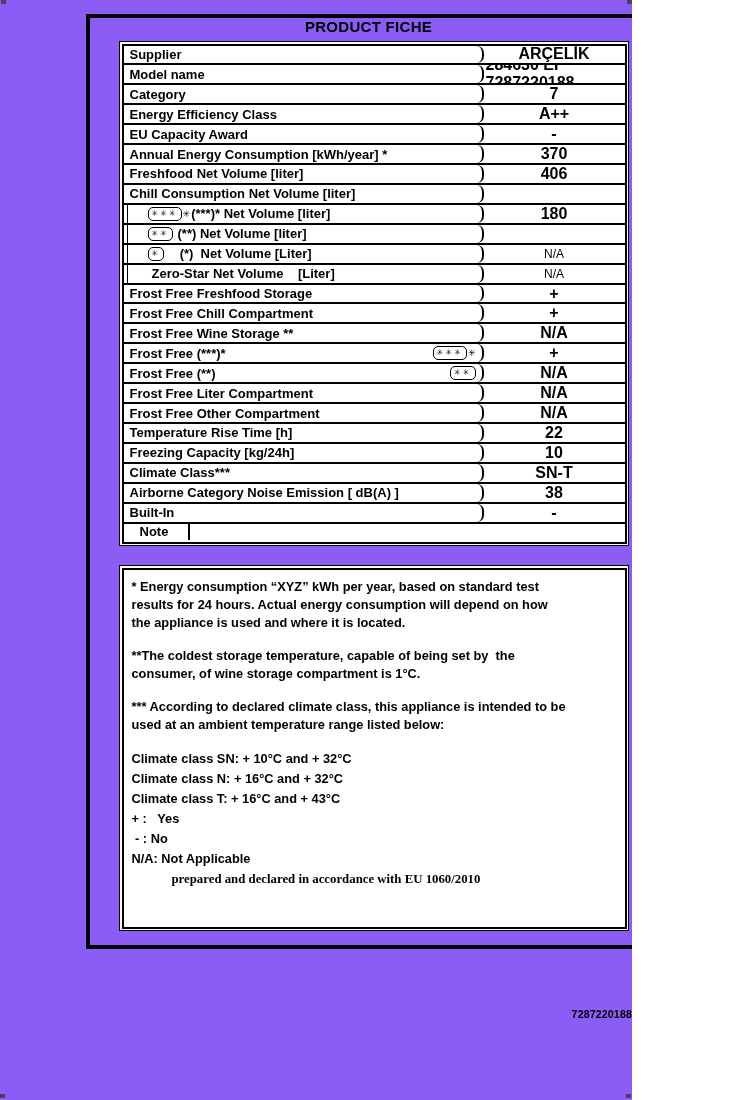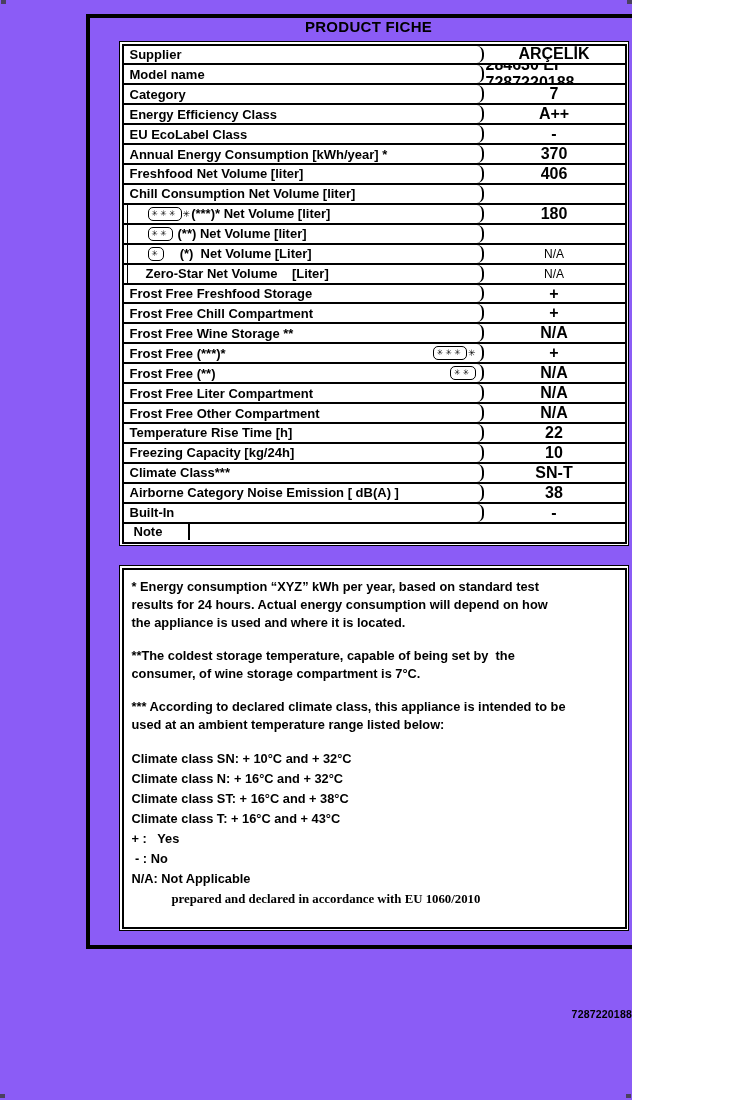--- a/index.html
+++ b/index.html
@@ -27,31 +27,31 @@
   .row{display:flex;flex:1;border-bottom:2px solid #000;position:relative;min-height:0;}
   .row:last-child{border-bottom:none;}
   .cell{display:flex;align-items:center;box-sizing:border-box;border-radius:7px;}
   .cell.label{flex:0 0 360px;border-right:2px solid #000;padding-left:6px;
               font-size:13px;font-weight:bold;overflow:hidden;}
   .cell.value{flex:1;justify-content:center;font-size:16px;font-weight:bold;
               padding:0 2px;overflow:hidden;}
   .cell.value.light{font-weight:400;font-size:12px;}
   .ltext{white-space:pre;}
   .row.sub .cell.label{padding-left:24px;}
-  .row.zero .cell.label{padding-left:22px;}
+  .row.zero .cell.label{padding-left:28px;}
   .row.sub::before{content:"";position:absolute;left:3px;top:-2px;bottom:-2px;width:1.5px;background:#000;}
 
   .starbox{display:inline-block;border:1.2px solid #000;border-radius:5px;
            font-size:8px;line-height:9px;padding:1px 3px 2px 3px;letter-spacing:2px;
            font-weight:bold;margin-right:1px;}
   .afterstar{font-size:9px;font-weight:bold;margin-right:1px;}
   .rightstars{margin-left:auto;margin-right:5px;display:flex;align-items:center;}
 
   .note-row .note-label{flex:0 0 66px;border-right:2px solid #000;height:16px;
-                        padding-left:10px;font-size:13px;font-weight:bold;box-sizing:border-box;}
+                        padding-left:16px;font-size:13px;font-weight:bold;box-sizing:border-box;}
   .note-row{align-items:flex-start;}
   .note-row .note-rest{flex:1;}
 
   .notes-box{top:565px;height:366px;}
   .notes-content{padding:8px 8px 0 8px;font-size:12.8px;font-weight:bold;}
   .note-para{line-height:18px;margin-bottom:15px;}
   .note-para div{white-space:pre-wrap;}
   .note-line{line-height:20px;white-space:pre;}
   .note-line-indent{line-height:20px;white-space:pre;padding-left:40px;font-family:Liberation Serif, serif;}
 
@@ -92,21 +92,21 @@
           <div class="cell value">7</div>
         </div>
         <div class="row">
           <div class="cell label">
             <span class="ltext">Energy Efficiency Class</span>
           </div>
           <div class="cell value">A++</div>
         </div>
         <div class="row">
           <div class="cell label">
-            <span class="ltext">EU EcoLabel Class</span>
+            <span class="ltext">EU Capacity Award</span>
           </div>
           <div class="cell value">-</div>
         </div>
         <div class="row">
           <div class="cell label">
             <span class="ltext">Annual Energy Consumption [kWh/year] *</span>
           </div>
           <div class="cell value">370</div>
         </div>
         <div class="row">
@@ -238,29 +238,28 @@
   <div class="dbox notes-box">
     <div class="dbox-inner">
       <div class="notes-content">
           <div class="note-para">
             <div>* Energy consumption “XYZ” kWh per year, based on standard test</div>
             <div>results for 24 hours. Actual energy consumption will depend on how</div>
             <div>the appliance is used and where it is located.</div>
           </div>
           <div class="note-para">
             <div>**The coldest storage temperature, capable of being set by  the</div>
-            <div>consumer, of wine storage compartment is 7°C.</div>
+            <div>consumer, of wine storage compartment is 1°C.</div>
           </div>
           <div class="note-para">
             <div>*** According to declared climate class, this appliance is intended to be</div>
             <div>used at an ambient temperature range listed below:</div>
           </div>
           <div class="note-line">Climate class SN: + 10°C and + 32°C</div>
           <div class="note-line">Climate class N: + 16°C and + 32°C</div>
-          <div class="note-line">Climate class ST: + 16°C and + 38°C</div>
           <div class="note-line">Climate class T: + 16°C and + 43°C</div>
           <div class="note-line">+ :   Yes</div>
           <div class="note-line"> - : No</div>
           <div class="note-line">N/A: Not Applicable</div>
           <div class="note-line-indent">prepared and declared in accordance with EU 1060/2010</div>
         </div>
     </div>
   </div>
 
   <div class="footer-code">7287220188</div>

